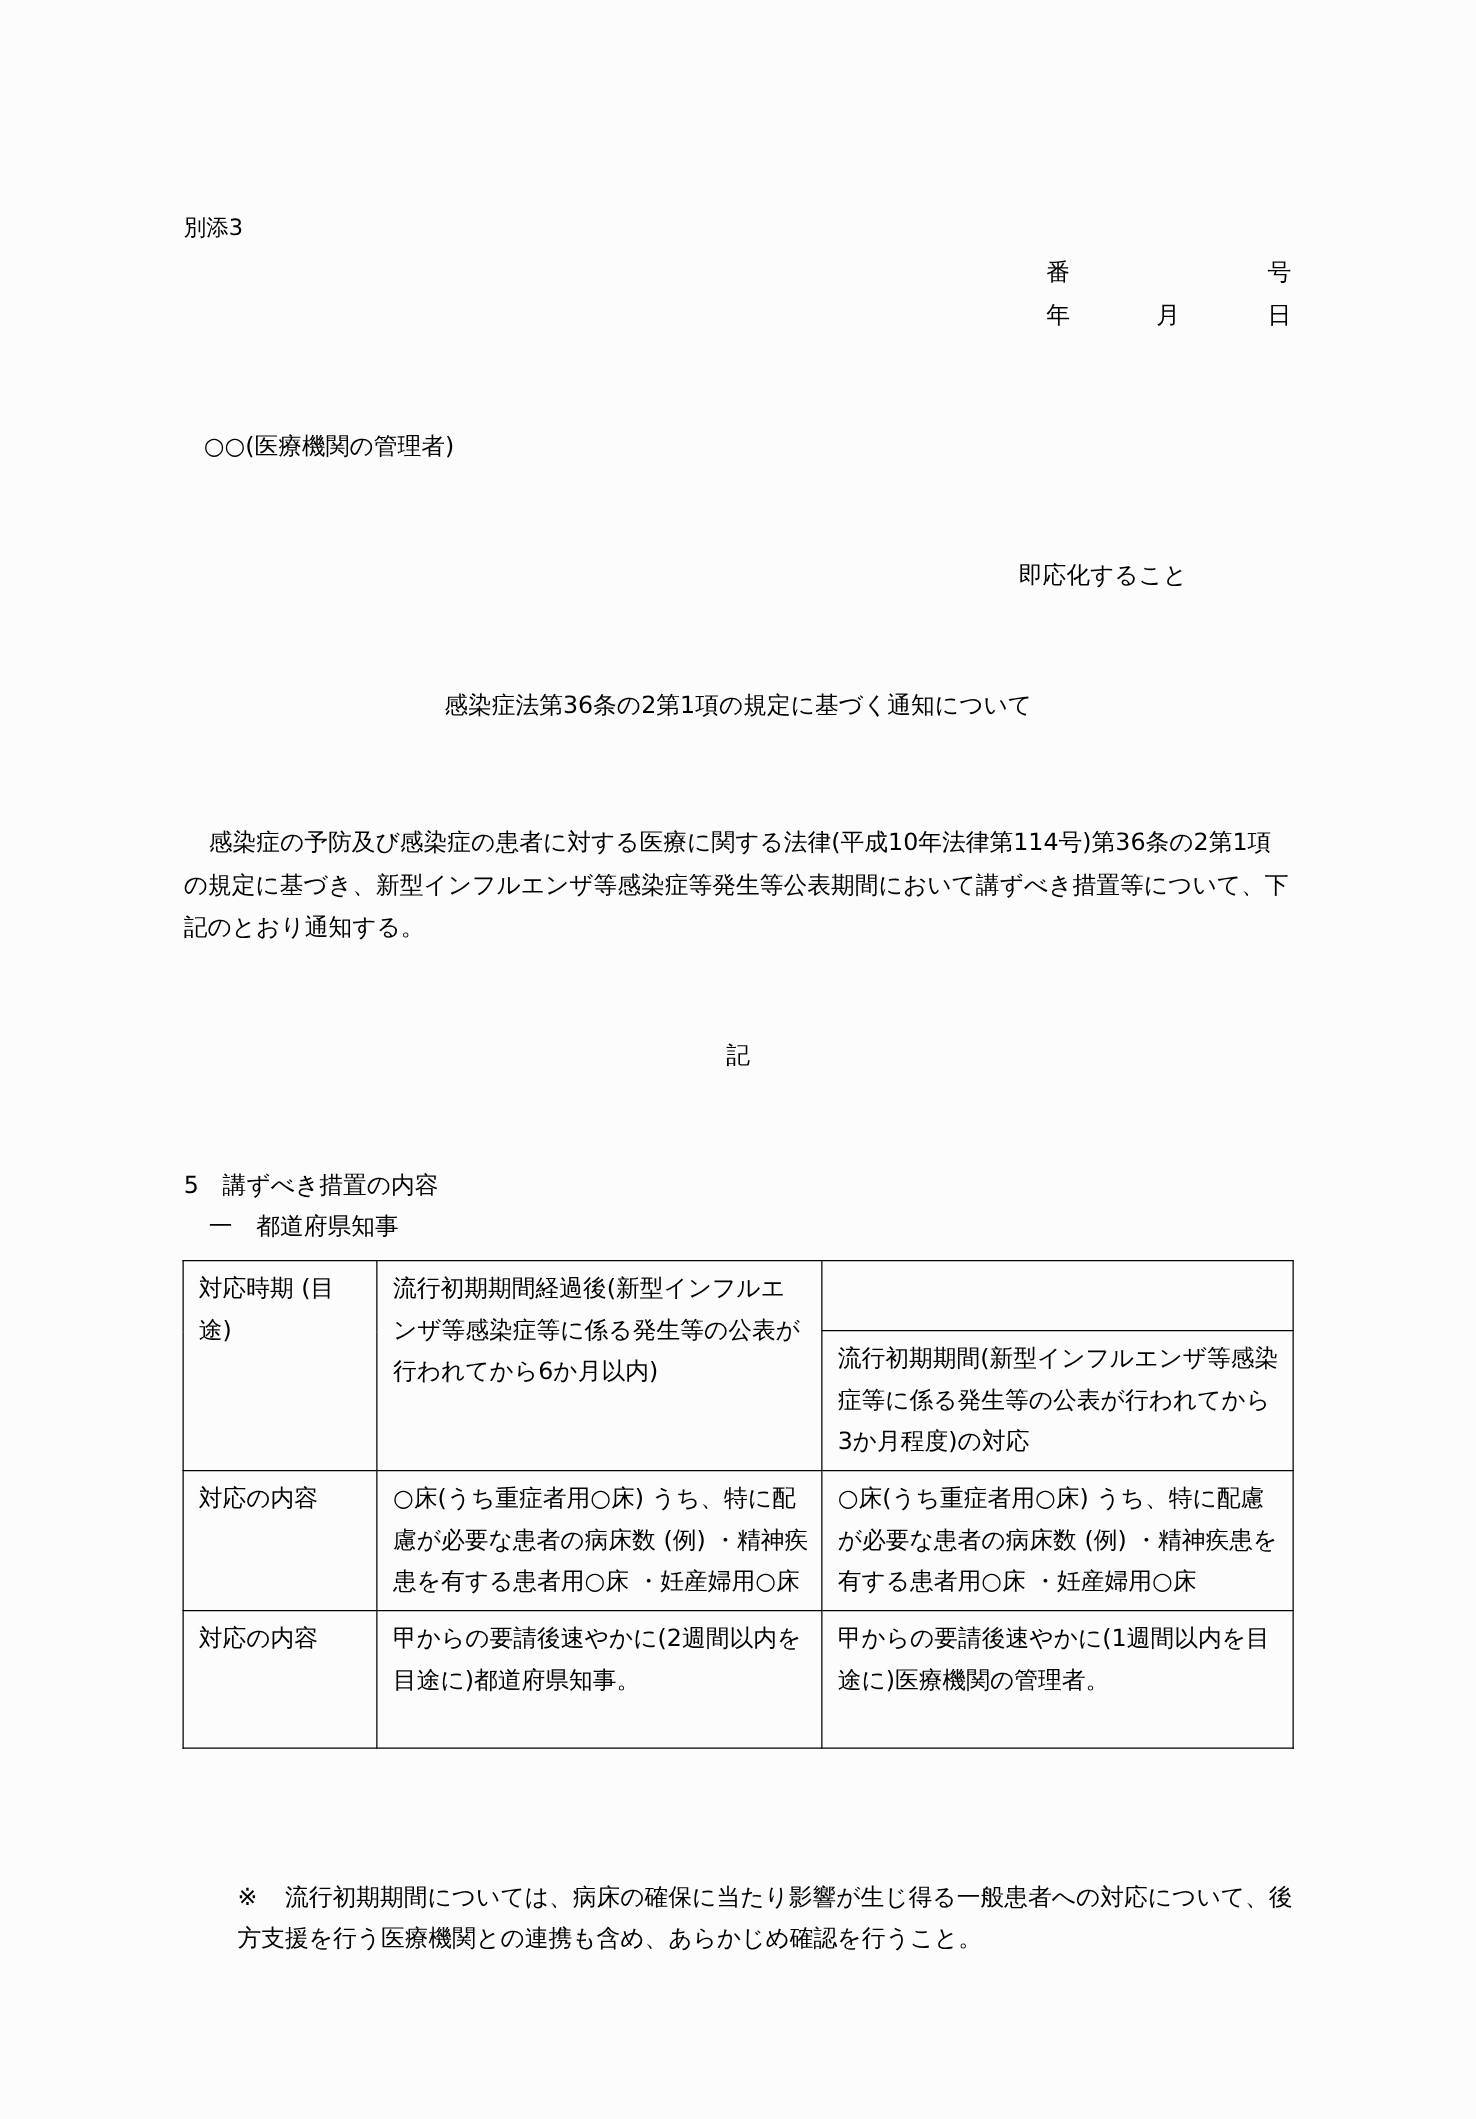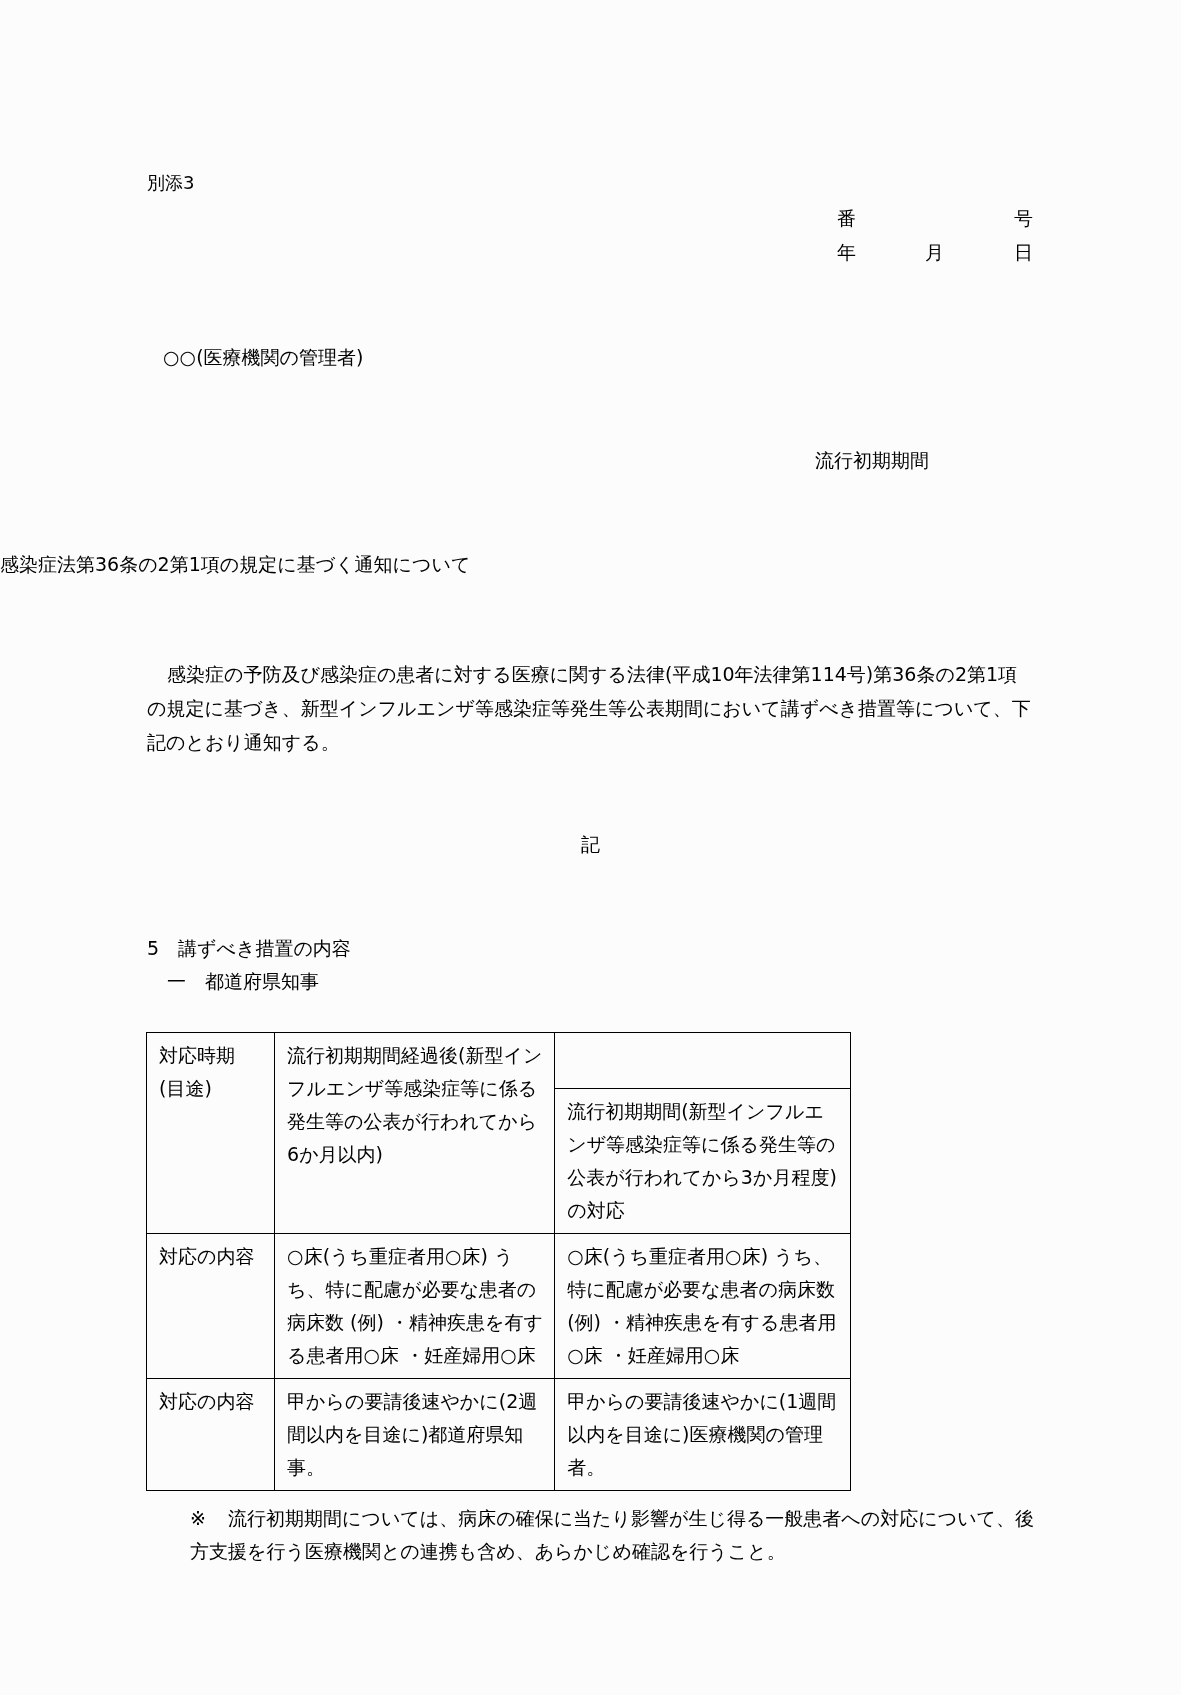--- a/index.html
+++ b/index.html
@@ -10,32 +10,32 @@
     }
     .abs { position: absolute; white-space: nowrap; line-height: 1; margin-top: 17px; }
     #attachment { left: 147px; top: 157px; font-size: 18px; }
     #num-label-ban { left: 837px; top: 192px; }
     #num-label-go { left: 1014px; top: 192px; }
     #date-nen { left: 837px; top: 226px; }
     #date-tsuki { left: 925px; top: 226px; }
     #date-hi { left: 1014px; top: 226px; }
     #addressee { left: 163px; top: 331px; text-align: right; }
     #sender { left: 815px; top: 434px; }
-    #doc-title { left: 0; width: 1181px; top: 538px; }
+    #doc-title { left: 0; width: 1181px; text-align: center; top: 538px; }
     #body-para {
       left: 147px; top: 640px; width: 888px; white-space: normal;
       line-height: 34px; text-indent: 20px;
     }
     #ki { left: 0; width: 1181px; text-align: center; top: 818px; }
     #section-1 { left: 147px; top: 922px; }
     #section-1-1 { left: 167px; top: 955px; }
 
     table.beds {
-      position: absolute; left: 146px; top: 1032px;
-      border-collapse: collapse; width: 705px; padding-left: 37px;
+      position: absolute; left: 146px; top: 1008px;
+      border-collapse: collapse; width: 889px; padding-left: 37px;
     }
     table.beds td {
       border: 1.5px solid #000; vertical-align: top;
       padding: 6px 10px 6px 12px; line-height: 33px; font-size: 19px;
       white-space: normal;
     }
     .c1 { width: 132px; }
     .c2 { width: 332px; }
     .c3 { width: 353px; }
     .empty-cell { height: 43px; }
@@ -51,21 +51,21 @@
 <body>
 
 <div class="abs" id="attachment">別添3</div>
 <div class="abs" id="num-label-ban">番</div>
 <div class="abs" id="num-label-go">号</div>
 <div class="abs" id="date-nen">年</div>
 <div class="abs" id="date-tsuki">月</div>
 <div class="abs" id="date-hi">日</div>
 
 <div class="abs" id="addressee">○○(医療機関の管理者)</div>
-<div class="abs" id="sender">流行初期期間</div>
+<div class="abs" id="sender">即応化すること</div>
 
 <div class="abs" id="doc-title">感染症法第36条の2第1項の規定に基づく通知について</div>
 
 <div class="abs" id="body-para">感染症の予防及び感染症の患者に対する医療に関する法律(平成10年法律第114号)第36条の2第1項の規定に基づき、新型インフルエンザ等感染症等発生等公表期間において講ずべき措置等について、下記のとおり通知する。</div>
 
 <div class="abs" id="ki">記</div>
 
 <div class="abs" id="section-1">5　講ずべき措置の内容</div>
 <div class="abs" id="section-1-1">一　都道府県知事</div>
 

